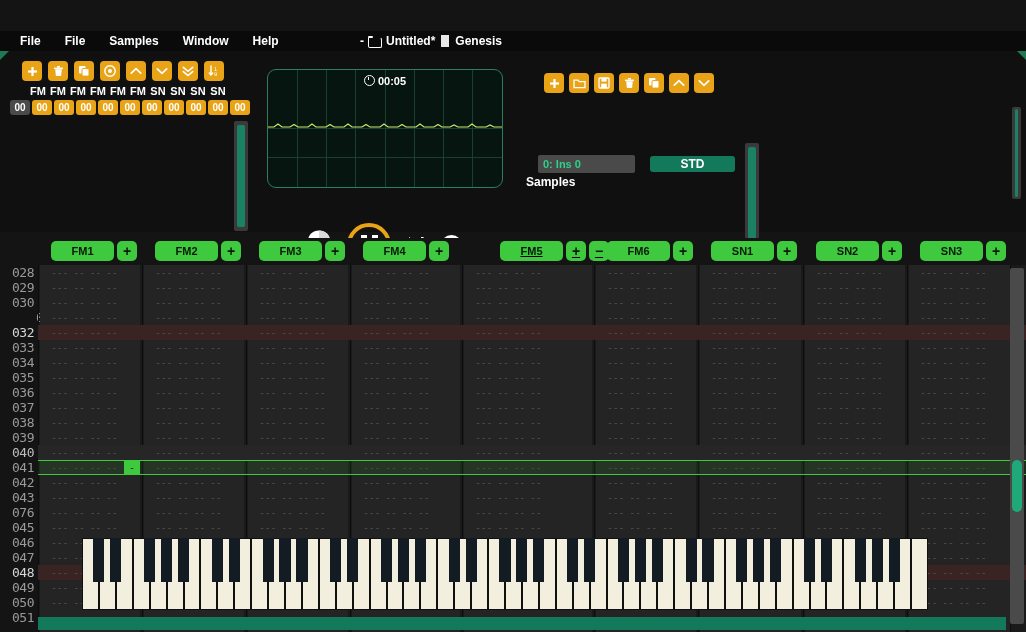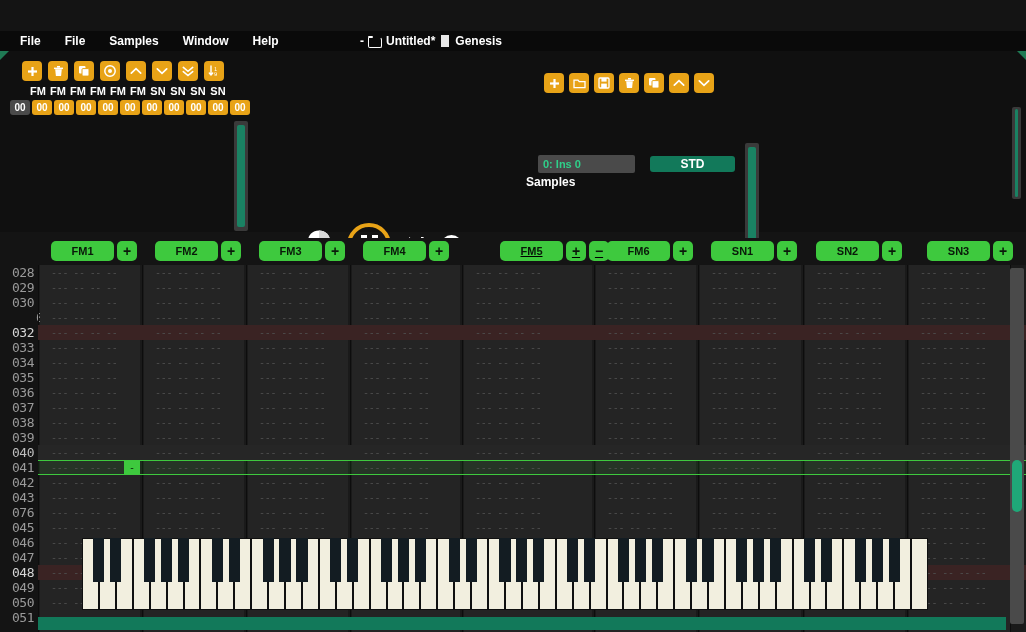--- a/index.html
+++ b/index.html
@@ -203,20 +203,39 @@
       <div class="mcell ord">00</div>
       <div class="mcell ord">00</div>
       <div class="mcell ord">00</div>
       <div class="mcell ord">00</div>
     </div>
 
     <div class="vslider" style="left:234px;top:70px;width:14px;height:110px;">
       <i style="top:4px;bottom:4px;"></i>
     </div>
 
+    <div class="scope">
+      <div class="gridv" style="left:29px;"></div>
+      <div class="gridv" style="left:58px;"></div>
+      <div class="gridv" style="left:87px;"></div>
+      <div class="gridv" style="left:117px;"></div>
+      <div class="gridv" style="left:146px;"></div>
+      <div class="gridv" style="left:175px;"></div>
+      <div class="gridv" style="left:204px;"></div>
+      <div class="gridh" style="top:58px;"></div>
+      <div class="gridh" style="top:87px;"></div>
+      <div class="wave">
+        <svg width="234" height="14" viewBox="0 0 234 14" style="display:block;margin-top:-6px;">
+          <polyline fill="none" stroke="#c8e86a" stroke-width="1.2" points="0,7 6,7 10,4 14,7 22,7 26,4.5 30,7 40,7 44,4 48,7 58,7 62,4.5 66,7 76,7 80,4 84,7 94,7 98,4.5 102,7 112,7 116,4 120,7 130,7 134,4.5 138,7 148,7 152,4 156,7 166,7 170,4.5 174,7 182,7 186,5 190,7 200,7 204,4 208,7 218,7 222,5 226,7 234,7"></polyline>
+        </svg>
+      </div>
+      <div class="timer">
+        <span class="clock-ico"></span><span>00:05</span>
+      </div>
+    </div>
 
     <div class="transport">
       <span class="mask">
         <svg width="28" height="32" viewBox="0 0 28 32">
           <path d="M14 1.5c6.3 0 11 4.2 11 10.6 0 8.2-5 18.4-11 18.4S3 20.3 3 12.1C3 5.7 7.7 1.5 14 1.5z" fill="#ffffff"></path>
           <path d="M14 1.5c6.3 0 11 4.2 11 10.6 0 8.2-5 18.4-11 18.4z" fill="#d9d9d9"></path>
           <ellipse cx="9.6" cy="12.2" rx="2.4" ry="3" fill="#151515"></ellipse>
           <rect x="15.5" y="10.2" width="6.6" height="3.6" fill="#151515"></rect>
           <rect x="16.6" y="11.2" width="1.4" height="1.6" fill="#cfcfcf"></rect>
           <rect x="19" y="11.2" width="1.4" height="1.6" fill="#cfcfcf"></rect>
@@ -325,21 +344,21 @@
     </div>
     <div class="ch" style="left:711px;">
       <div class="chname" style="width:63px;">SN1</div>
       <div class="chbtn">+</div>
     </div>
     <div class="ch" style="left:816px;">
       <div class="chname" style="width:63px;">SN2</div>
       <div class="chbtn">+</div>
     </div>
     <div class="ch" style="left:920px;">
-      <div class="chname" style="width:63px;margin-left:7px;">SN3</div>
+      <div class="chname" style="width:63px;">SN3</div>
       <div class="chbtn">+</div>
     </div>
   </div>
 
   <div class="patwrap">
     <div class="rownums" id="rownums">
         <div class="rnum" style="position: absolute; top: 0px; left: 0px; width: 34px;">028</div>
         <div class="rnum" style="position: absolute; top: 15px; left: 0px; width: 34px;">029</div>
         <div class="rnum" style="position: absolute; top: 30px; left: 0px; width: 34px;">030</div>
         <div class="rnum" style="position: absolute; top: 45px; left: 0px; width: 34px; padding-left: 24px;">031</div>

